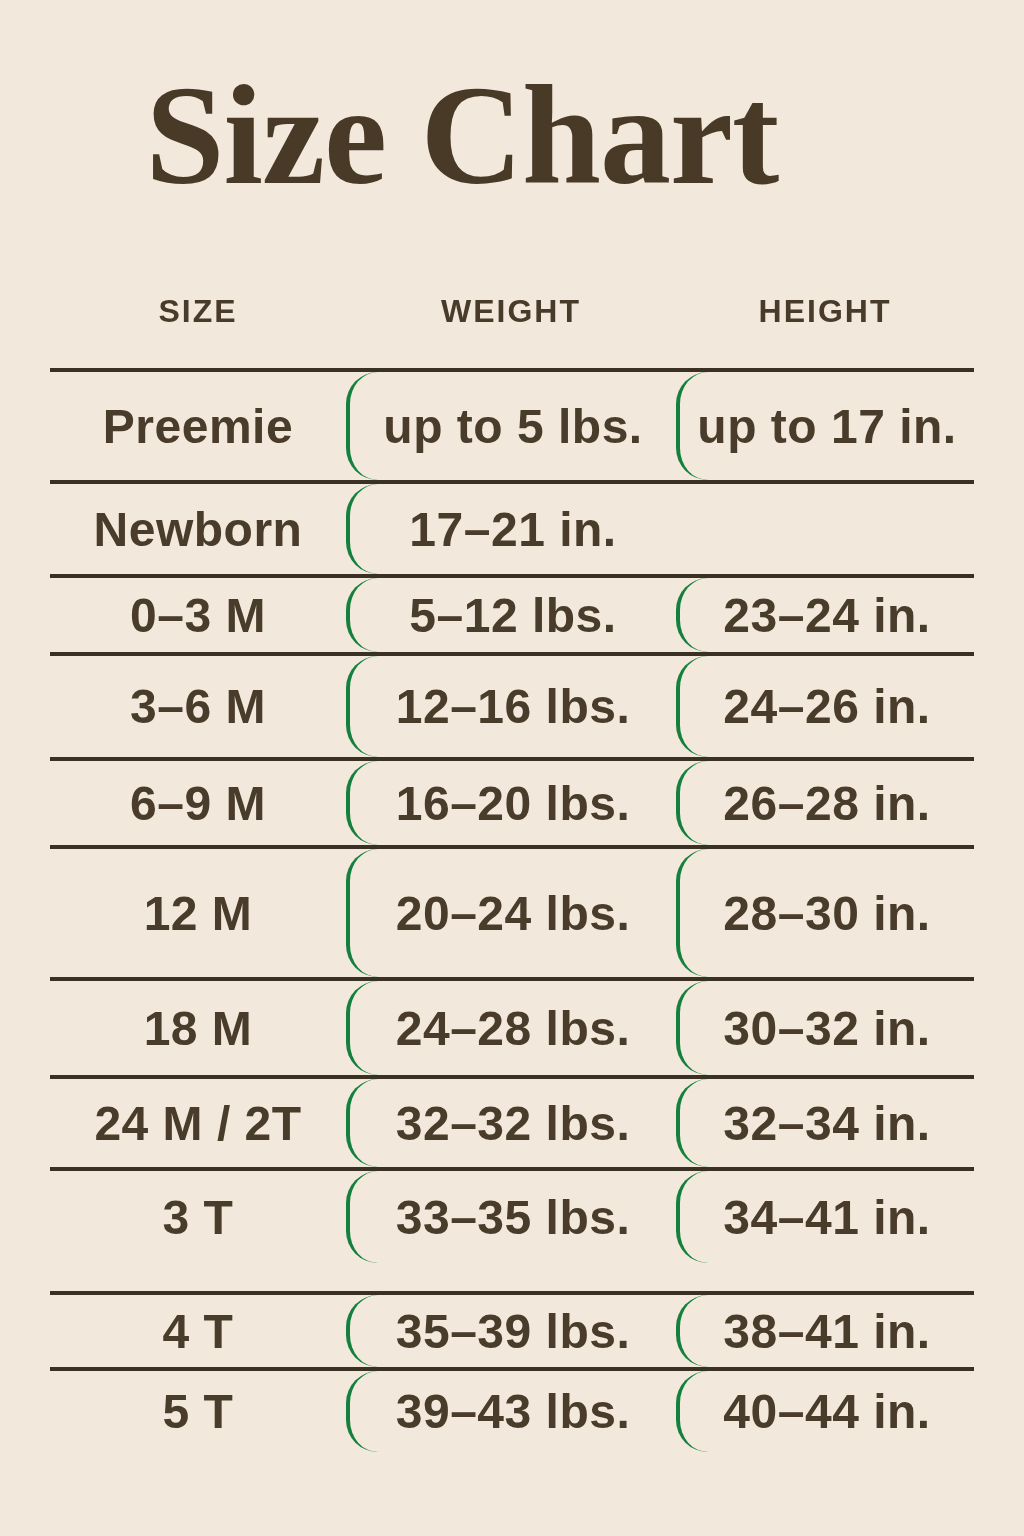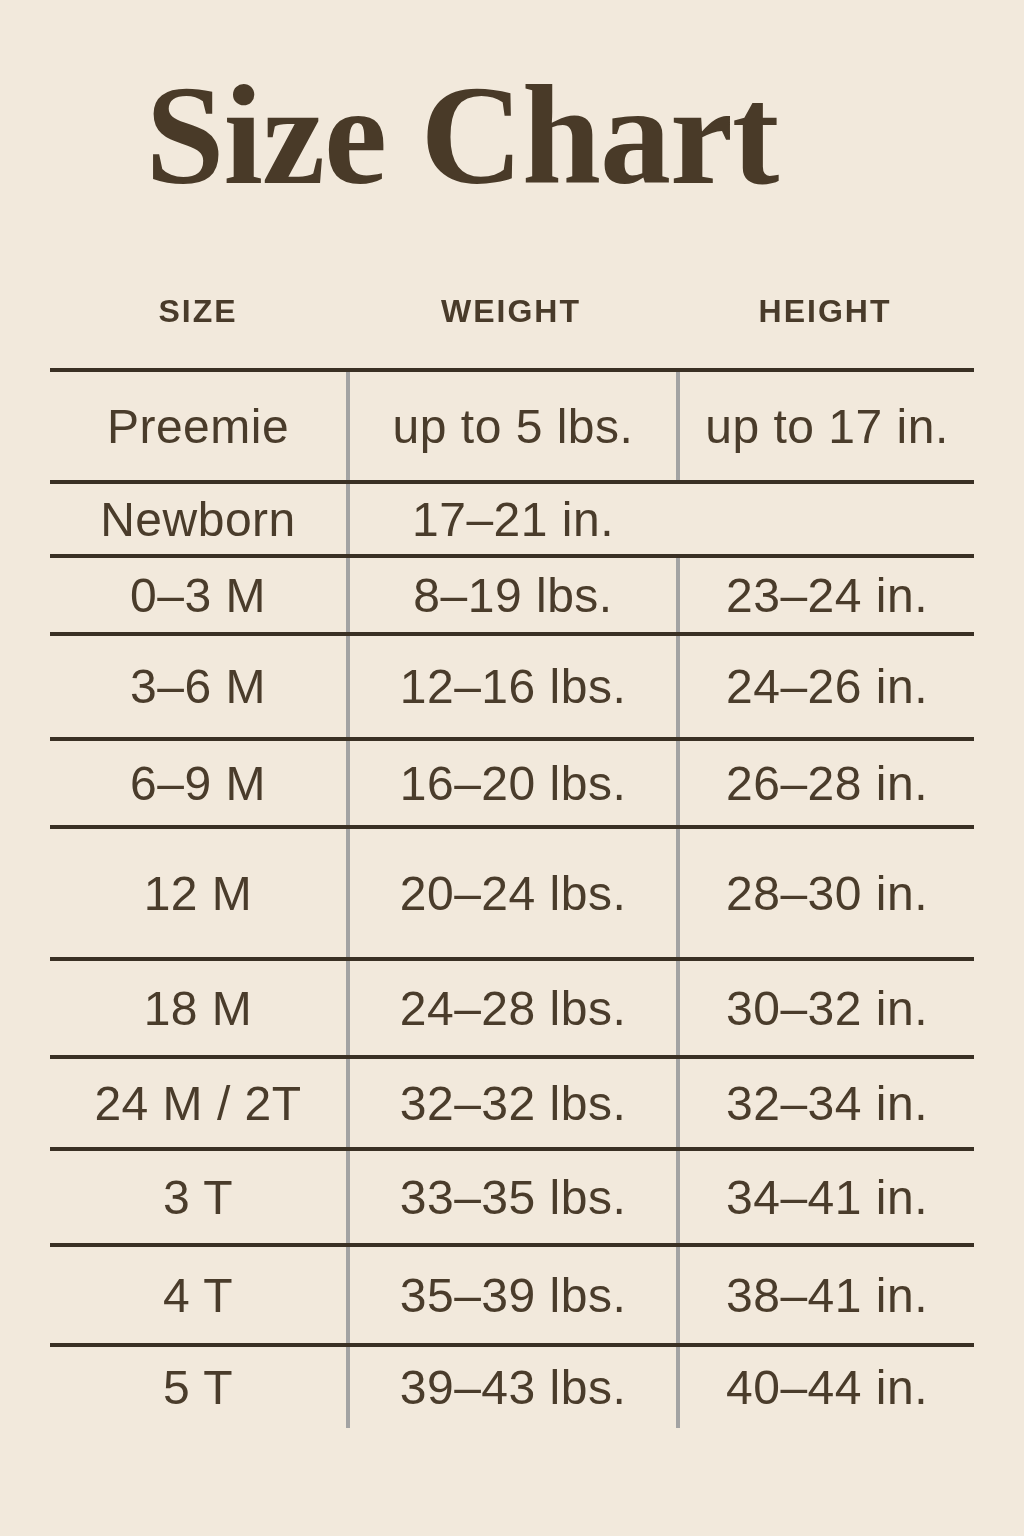--- a/index.html
+++ b/index.html
@@ -49,41 +49,43 @@
   .tbody {
     width: 924px;
   }
   .tr {
     display: grid;
     grid-template-columns: 296px 330px 298px;
     box-sizing: border-box;
     border-top: 4px solid #3a3024;
   }
   .tr:nth-child(1)  { height: 112px; }
-  .tr:nth-child(2)  { height: 74px; }
+  .tr:nth-child(2)  { height: 94px; }
   .tr:nth-child(3)  { height: 78px; }
   .tr:nth-child(4)  { height: 105px; }
   .tr:nth-child(5)  { height: 88px; }
   .tr:nth-child(6)  { height: 132px; }
   .tr:nth-child(7)  { height: 98px;  }
   .tr:nth-child(8)  { height: 92px;  }
   .tr:nth-child(9)  { height: 96px;  }
-  .tr:nth-child(10) { height: 100px;  }
+  .tr:nth-child(10) { height: 76px; margin-top: 28px;  }
   .tr:nth-child(11) { height: 85px;  }
   .td {
     display: flex;
     align-items: center;
     justify-content: center;
     font-size: 48px;
     letter-spacing: 0.5px;
     color: #4a3c2b;
     white-space: nowrap;
+    font-weight: bold;
   }
   .td.col-weight, .td.col-height {
-    border-left: 4px solid #a3a3a3;
+    border-left: 4px solid #15803d;
+    border-radius: 32px;
   }
 </style>
 </head>
 <body>
 
 <h1 class="title">Size Chart</h1>
 
 <div class="size-table">
 
   <div class="thead">
@@ -97,21 +99,21 @@
       <div class="td col-size">Preemie</div>
       <div class="td col-weight">up to 5 lbs.</div>
       <div class="td col-height">up to 17 in.</div>
     </div>
     <div class="tr">
       <div class="td col-size">Newborn</div>
       <div class="td col-height">17–21 in.</div>
     </div>
     <div class="tr">
       <div class="td col-size">0–3 M</div>
-      <div class="td col-weight">8–19 lbs.</div>
+      <div class="td col-weight">5–12 lbs.</div>
       <div class="td col-height">23–24 in.</div>
     </div>
     <div class="tr">
       <div class="td col-size">3–6 M</div>
       <div class="td col-weight">12–16 lbs.</div>
       <div class="td col-height">24–26 in.</div>
     </div>
     <div class="tr">
       <div class="td col-size">6–9 M</div>
       <div class="td col-weight">16–20 lbs.</div>

